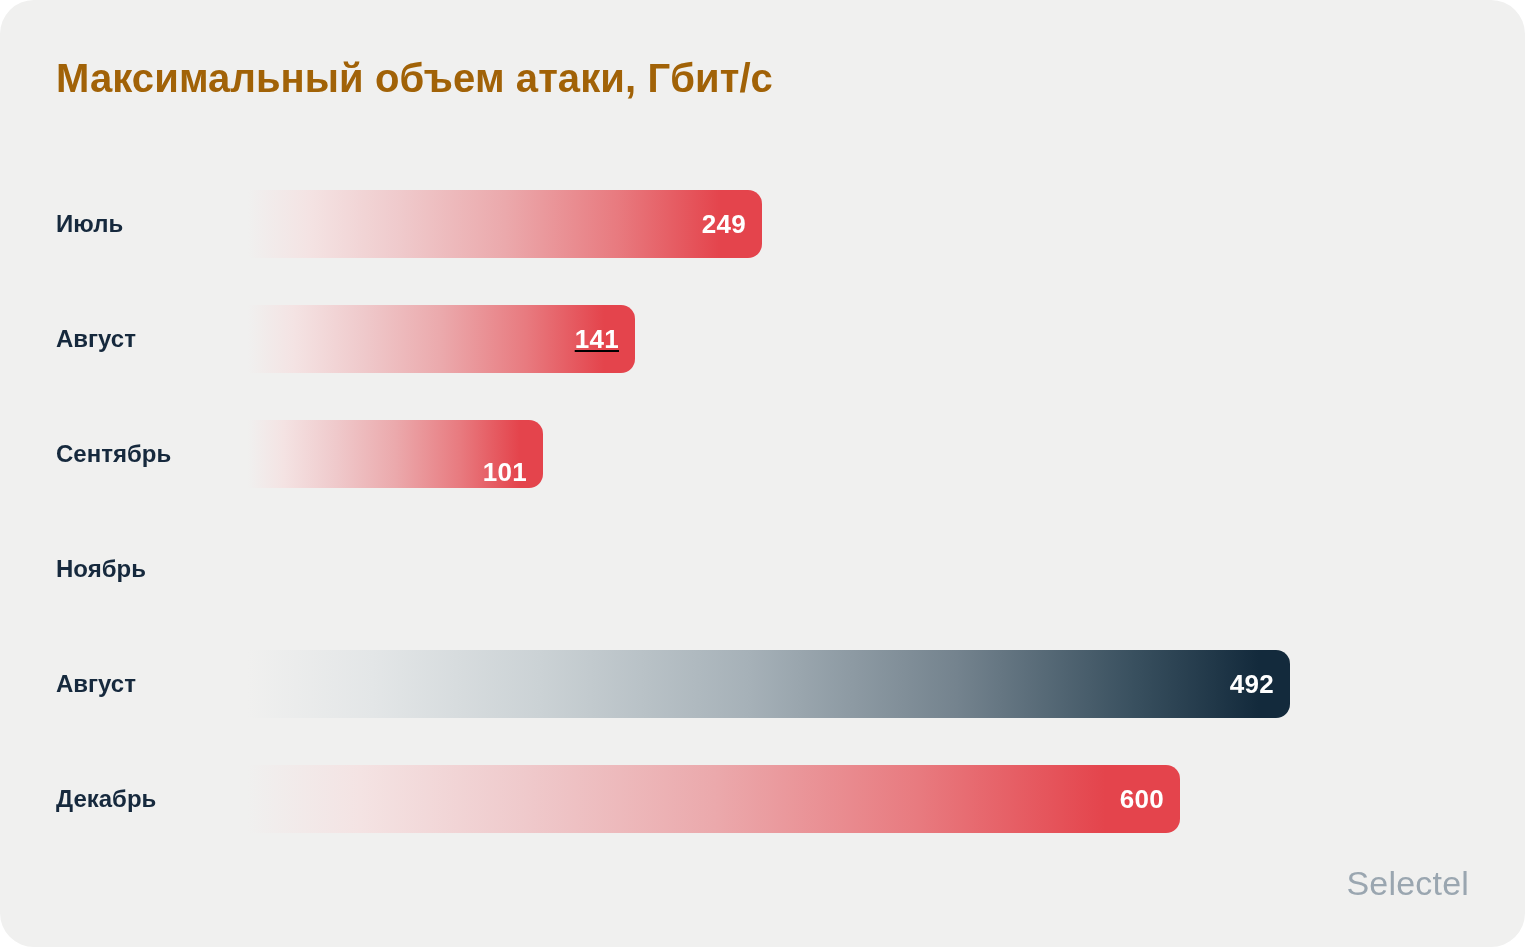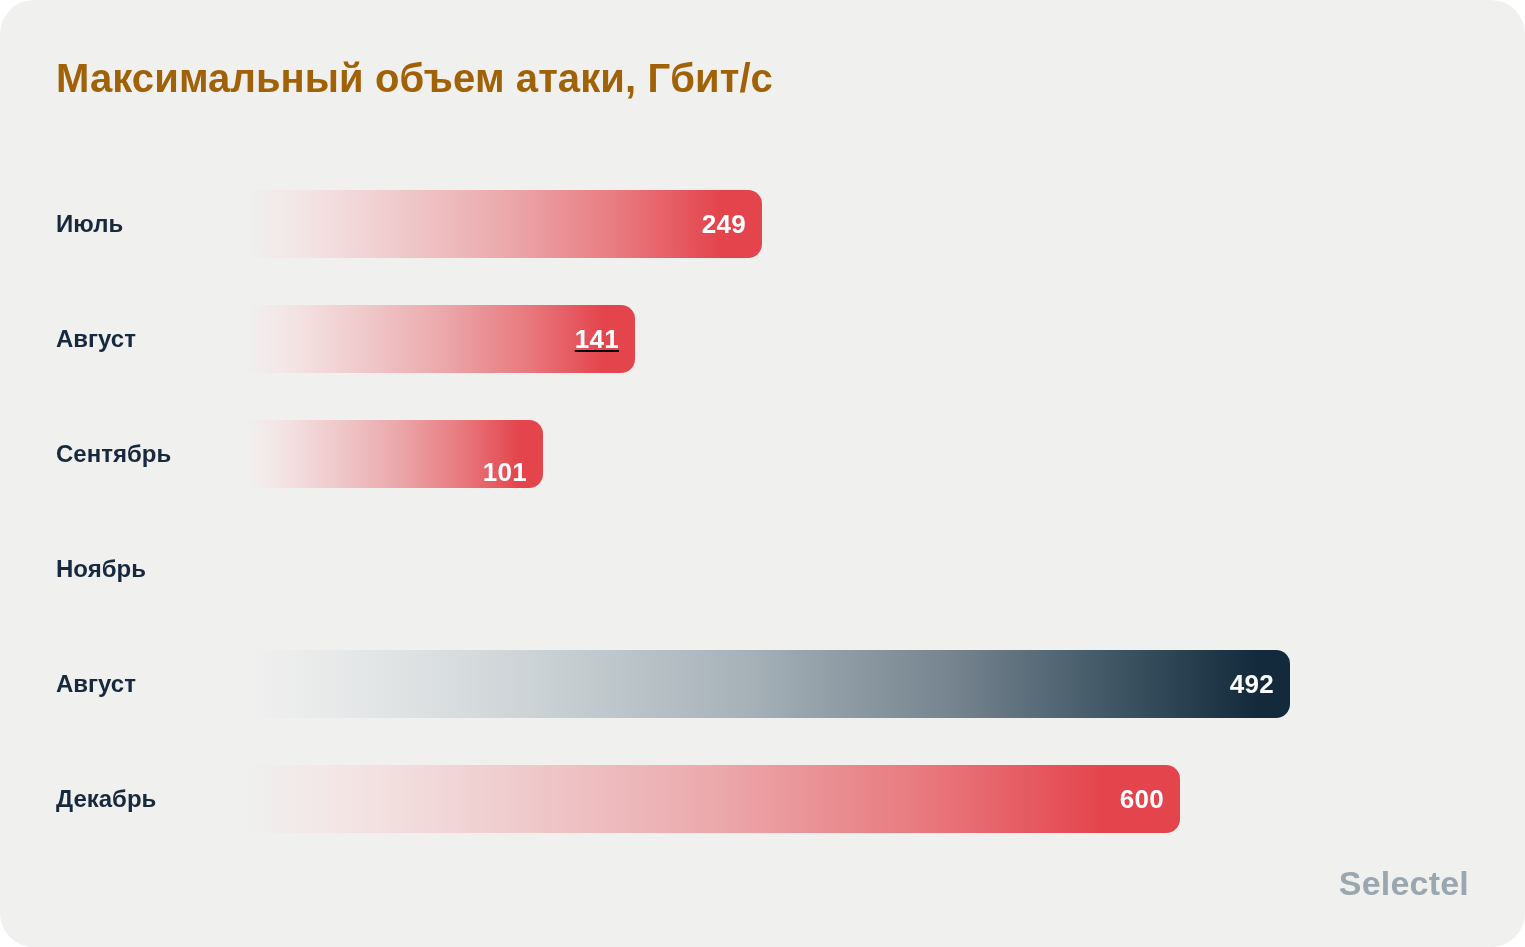--- a/index.html
+++ b/index.html
@@ -83,21 +83,21 @@
     font-size: 26px;
     font-weight: 700;
     color: #FFFFFF;
     letter-spacing: 0.3px;
   }
   #brand-logo {
     position: absolute;
     right: 56px;
     bottom: 44px;
     font-size: 34px;
-    font-weight: 700;
+    font-weight: 400;
     color: #9AA6B0;
     letter-spacing: 0.2px;
   }
 </style>
 </head>
 <body>
 
 <div id="card">
 
   <div id="chart-title">Максимальный объем атаки, Гбит/с</div>

